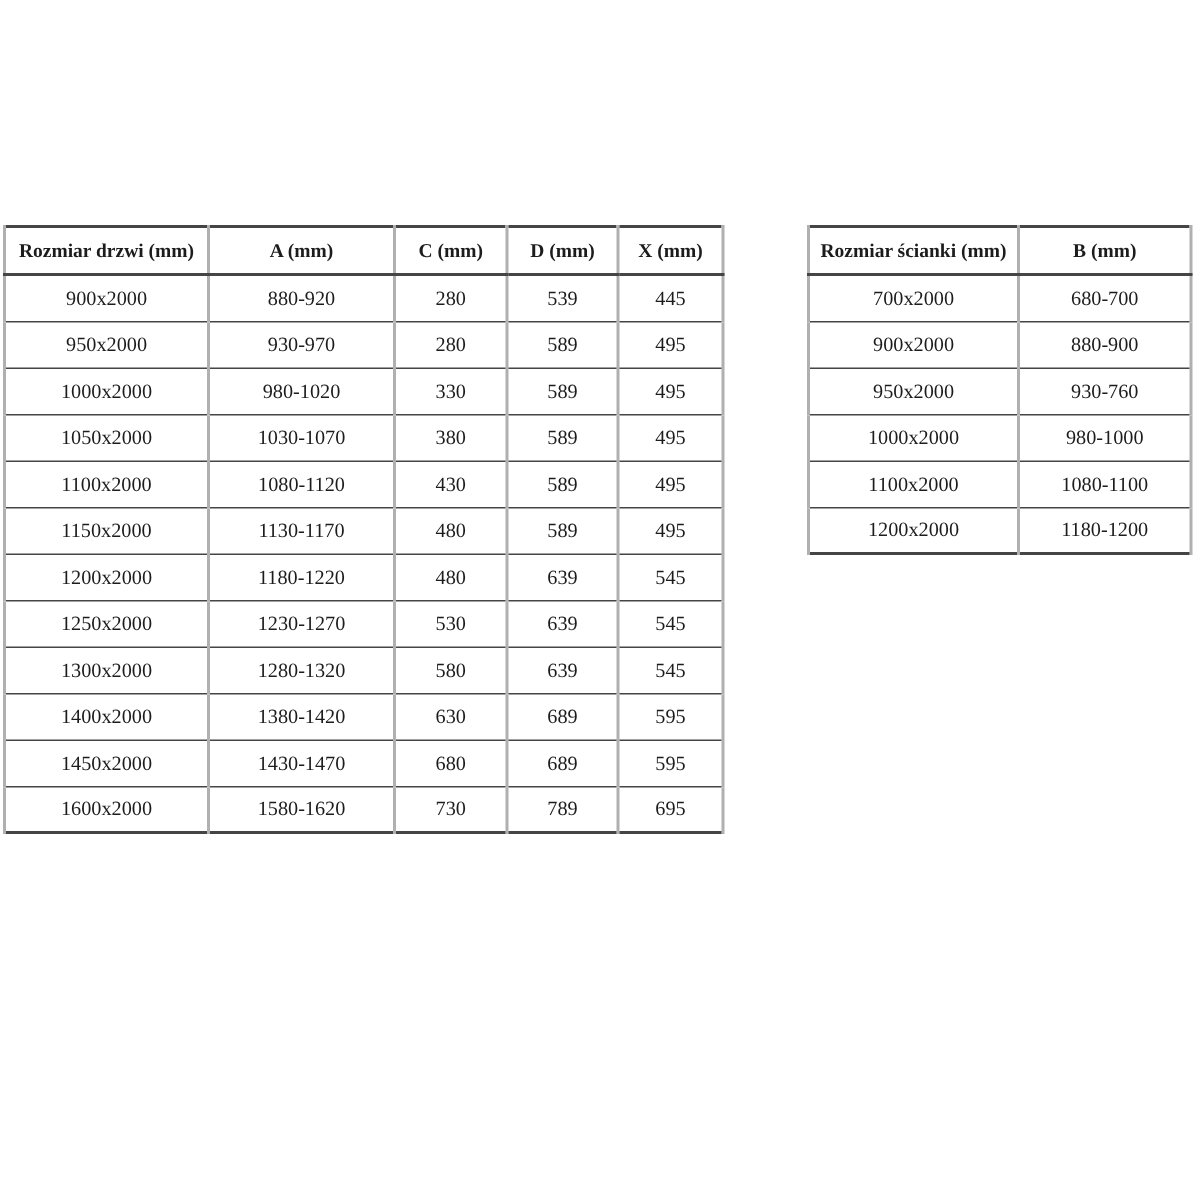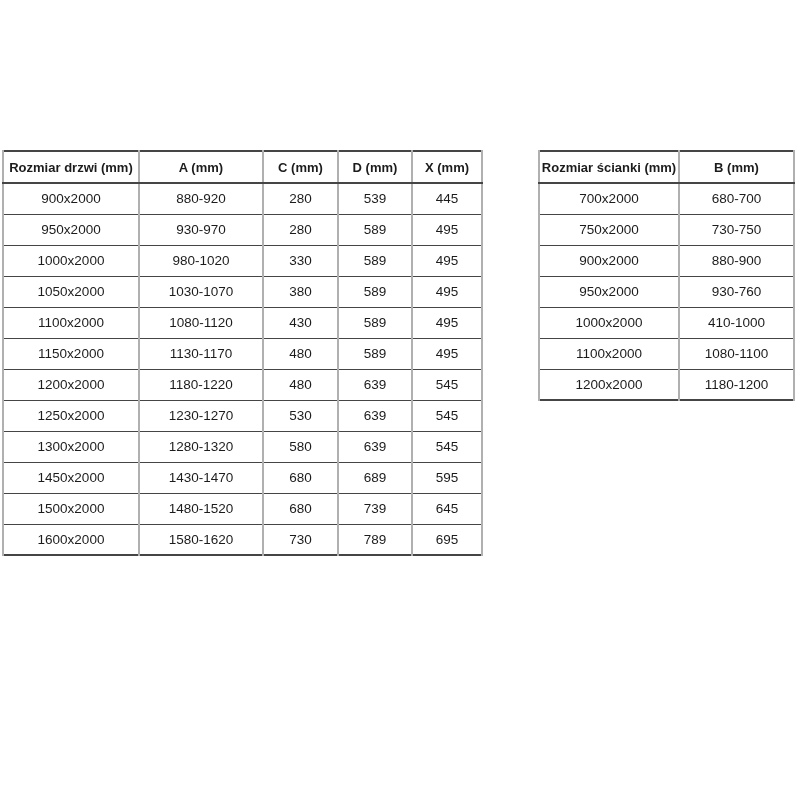--- a/index.html
+++ b/index.html
@@ -13,20 +13,21 @@
     width: 800px; height: 800px;
     background: var(--bg);
     font-family: "Liberation Sans", "DejaVu Sans", sans-serif;
     color: var(--text);
   }
   .page {
     position: relative;
     width: 800px; height: 665px;
     background: var(--bg);
     overflow: hidden;
+    font-family: Liberation Serif, serif;
   }
   table.spec {
     position: absolute;
     border-collapse: collapse;
     table-layout: fixed;
     background: var(--bg);
     border: 2px solid var(--border_dark);
   }
   table.spec th, table.spec td {
     border-left: 2px solid var(--border_light);
@@ -132,32 +133,32 @@
           <td>545</td>
         </tr>
         <tr>
           <td>1300x2000</td>
           <td>1280-1320</td>
           <td>580</td>
           <td>639</td>
           <td>545</td>
         </tr>
         <tr>
+          <td>1400x2000</td>
+          <td>1380-1420</td>
+          <td>630</td>
+          <td>689</td>
+          <td>595</td>
+        </tr>
+        <tr>
           <td>1450x2000</td>
           <td>1430-1470</td>
           <td>680</td>
           <td>689</td>
           <td>595</td>
-        </tr>
-        <tr>
-          <td>1500x2000</td>
-          <td>1480-1520</td>
-          <td>680</td>
-          <td>739</td>
-          <td>645</td>
         </tr>
         <tr>
           <td>1600x2000</td>
           <td>1580-1620</td>
           <td>730</td>
           <td>789</td>
           <td>695</td>
         </tr>
       </tbody>
   </table>
@@ -172,34 +173,30 @@
         <th>Rozmiar ścianki (mm)</th>
         <th>B (mm)</th>
       </tr>
     </thead>
     <tbody>
         <tr>
           <td>700x2000</td>
           <td>680-700</td>
         </tr>
         <tr>
-          <td>750x2000</td>
-          <td>730-750</td>
-        </tr>
-        <tr>
           <td>900x2000</td>
           <td>880-900</td>
         </tr>
         <tr>
           <td>950x2000</td>
           <td>930-760</td>
         </tr>
         <tr>
           <td>1000x2000</td>
-          <td>410-1000</td>
+          <td>980-1000</td>
         </tr>
         <tr>
           <td>1100x2000</td>
           <td>1080-1100</td>
         </tr>
         <tr>
           <td>1200x2000</td>
           <td>1180-1200</td>
         </tr>
       </tbody>

